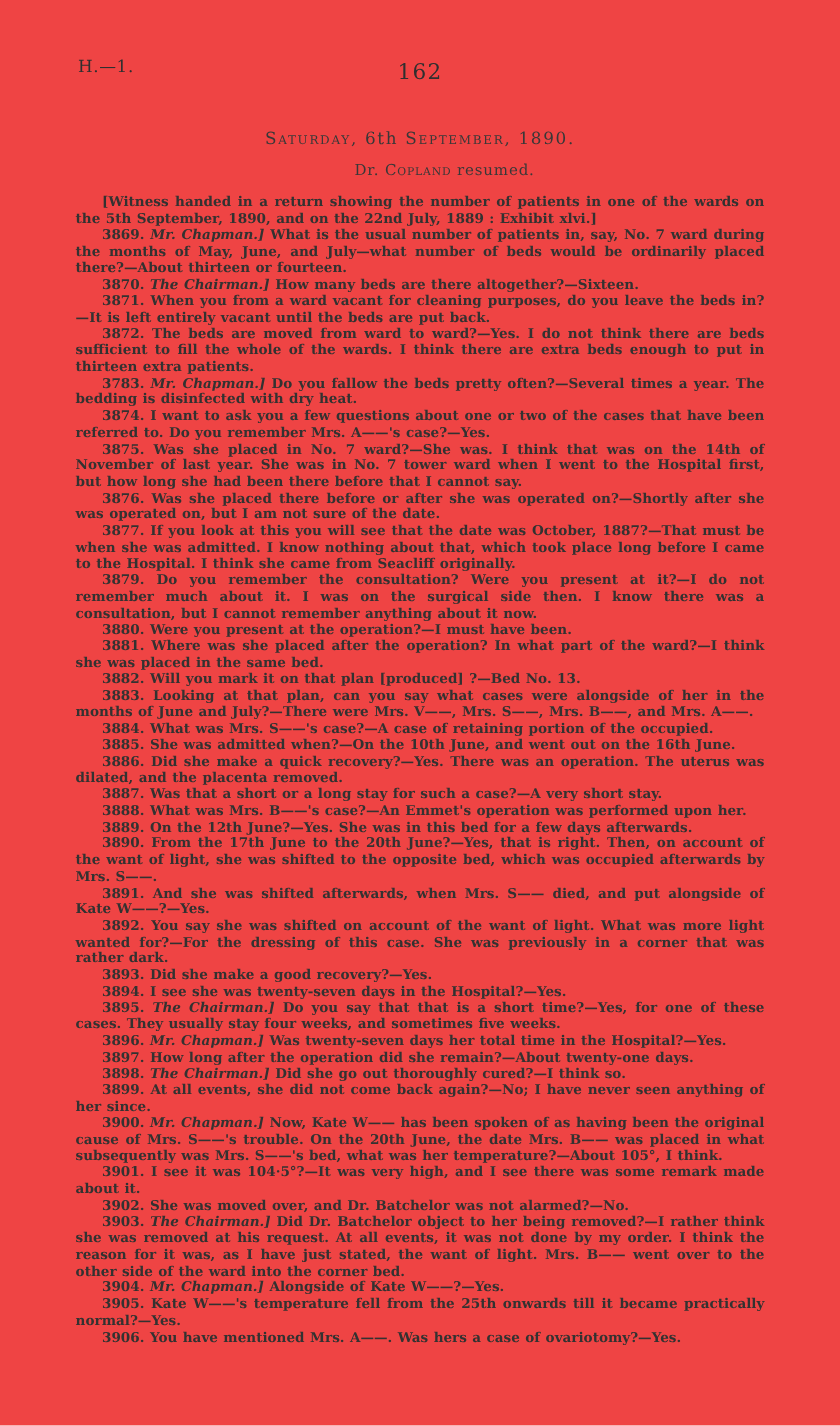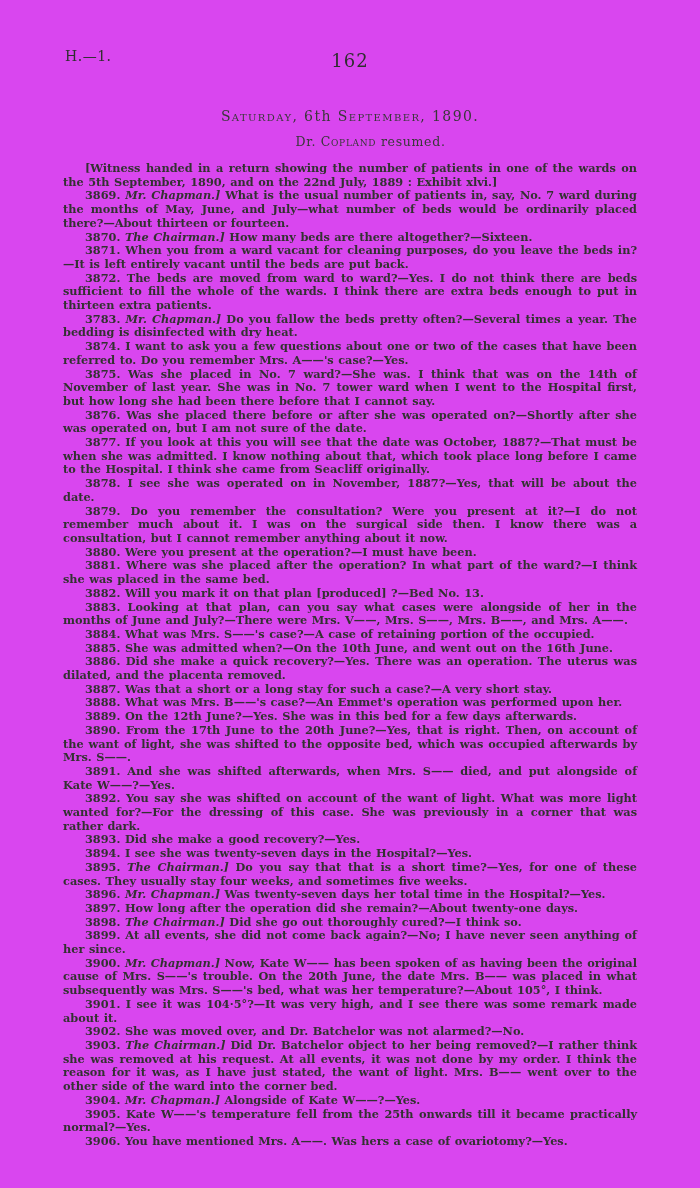--- a/index.html
+++ b/index.html
@@ -4,21 +4,21 @@
 <style>
   html, body {
     margin: 0;
     padding: 0;
     background: #ffffff;
   }
   .page {
     position: relative;
     width: 700px;
     height: 1188px;
-    background: #d946ef;
+    background: #ef4444;
     overflow: hidden;
     font-family: "DejaVu Serif", "Liberation Serif", serif;
     color: #2f2f2f;
     box-sizing: border-box;
     padding-top: 46px;
   }
   .running-header {
     position: relative;
     height: 18px;
     margin: 0 63px;
@@ -94,21 +94,20 @@
       <p class="qa">[Witness handed in a return showing the number of patients in one of the wards on the 5th September, 1890, and on the 22nd July, 1889 : Exhibit xlvi.]</p>
       <p class="qa"><span class="num">3869.</span> <span class="speaker">Mr. Chapman.]</span> <span>What is the usual number of patients in, say, No. 7 ward during the months of May, June, and July—what number of beds would be ordinarily placed there?—About thirteen or fourteen.</span></p>
       <p class="qa"><span class="num">3870.</span> <span class="speaker">The Chairman.]</span> <span>How many beds are there altogether?—Sixteen.</span></p>
       <p class="qa"><span class="num">3871.</span> <span>When you from a ward vacant for cleaning purposes, do you leave the beds in?—It is left entirely vacant until the beds are put back.</span></p>
       <p class="qa"><span class="num">3872.</span> <span>The beds are moved from ward to ward?—Yes.  I do not think there are beds sufficient to fill the whole of the wards.  I think there are extra beds enough to put in thirteen extra patients.</span></p>
       <p class="qa"><span class="num">3783.</span> <span class="speaker">Mr. Chapman.]</span> <span>Do you fallow the beds pretty often?—Several times a year.  The bedding is disinfected with dry heat.</span></p>
       <p class="qa"><span class="num">3874.</span> <span>I want to ask you a few questions about one or two of the cases that have been referred to.  Do you remember Mrs. A——'s case?—Yes.</span></p>
       <p class="qa"><span class="num">3875.</span> <span>Was she placed in No. 7 ward?—She was.  I think that was on the 14th of November of last year.  She was in No. 7 tower ward when I went to the Hospital first, but how long she had been there before that I cannot say.</span></p>
       <p class="qa"><span class="num">3876.</span> <span>Was she placed there before or after she was operated on?—Shortly after she was operated on, but I am not sure of the date.</span></p>
       <p class="qa"><span class="num">3877.</span> <span>If you look at this you will see that the date was October, 1887?—That must be when she was admitted.  I know nothing about that, which took place long before I came to the Hospital.  I think she came from Seacliff originally.</span></p>
-      <p class="qa"><span class="num">3878.</span> <span>I see she was operated on in November, 1887?—Yes, that will be about the date.</span></p>
       <p class="qa"><span class="num">3879.</span> <span>Do you remember the consultation?  Were you present at it?—I do not remember much about it.  I was on the surgical side then.  I know there was a consultation, but I cannot remember anything about it now.</span></p>
       <p class="qa"><span class="num">3880.</span> <span>Were you present at the operation?—I must have been.</span></p>
       <p class="qa"><span class="num">3881.</span> <span>Where was she placed after the operation?  In what part of the ward?—I think she was placed in the same bed.</span></p>
       <p class="qa"><span class="num">3882.</span> <span>Will you mark it on that plan [produced] ?—Bed No. 13.</span></p>
       <p class="qa"><span class="num">3883.</span> <span>Looking at that plan, can you say what cases were alongside of her in the months of June and July?—There were Mrs. V——, Mrs. S——, Mrs. B——, and Mrs. A——.</span></p>
       <p class="qa"><span class="num">3884.</span> <span>What was Mrs. S——'s case?—A case of retaining portion of the occupied.</span></p>
       <p class="qa"><span class="num">3885.</span> <span>She was admitted when?—On the 10th June, and went out on the 16th June.</span></p>
       <p class="qa"><span class="num">3886.</span> <span>Did she make a quick recovery?—Yes.  There was an operation.  The uterus was dilated, and the placenta removed.</span></p>
       <p class="qa"><span class="num">3887.</span> <span>Was that a short or a long stay for such a case?—A very short stay.</span></p>
       <p class="qa"><span class="num">3888.</span> <span>What was Mrs. B——'s case?—An Emmet's operation was performed upon her.</span></p>

